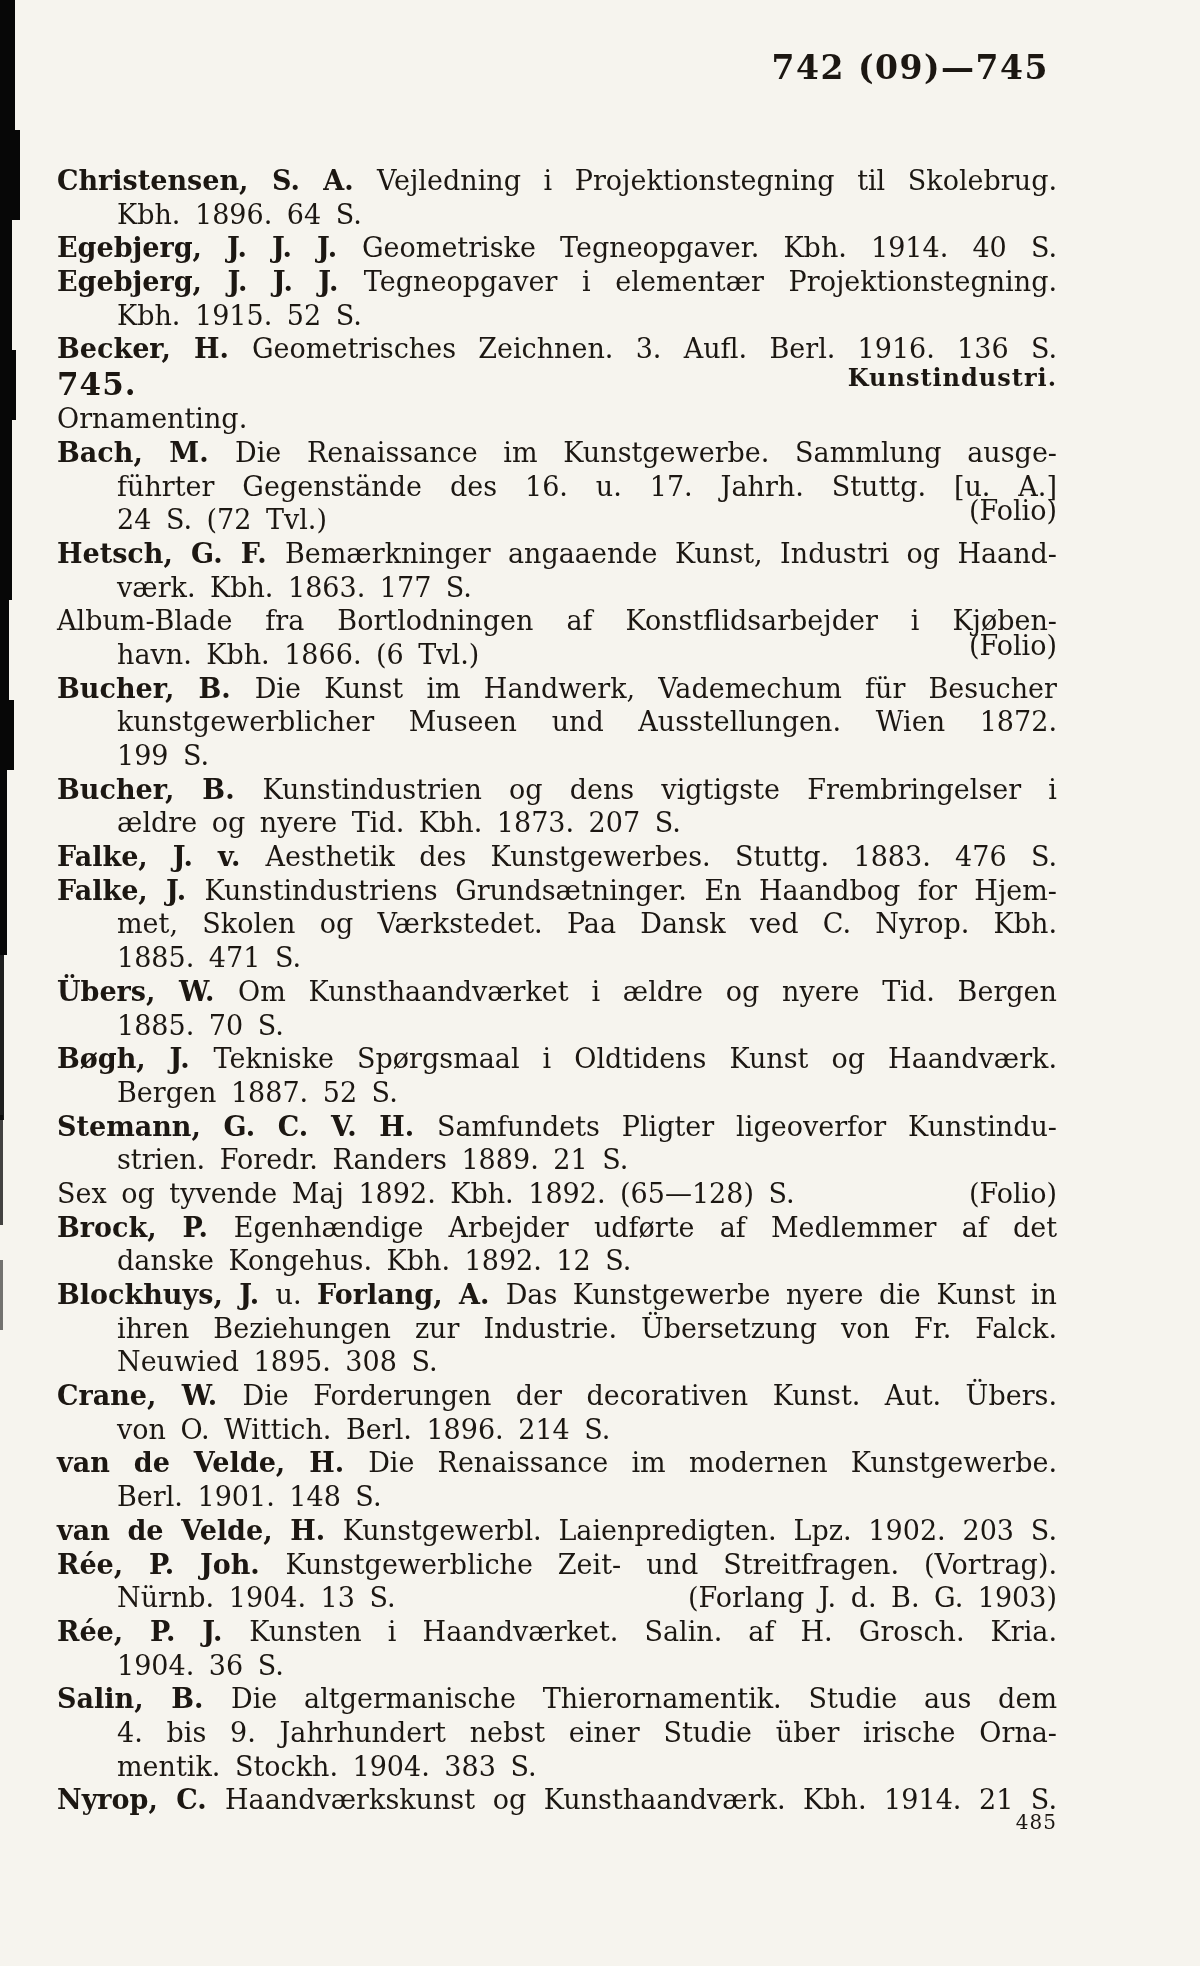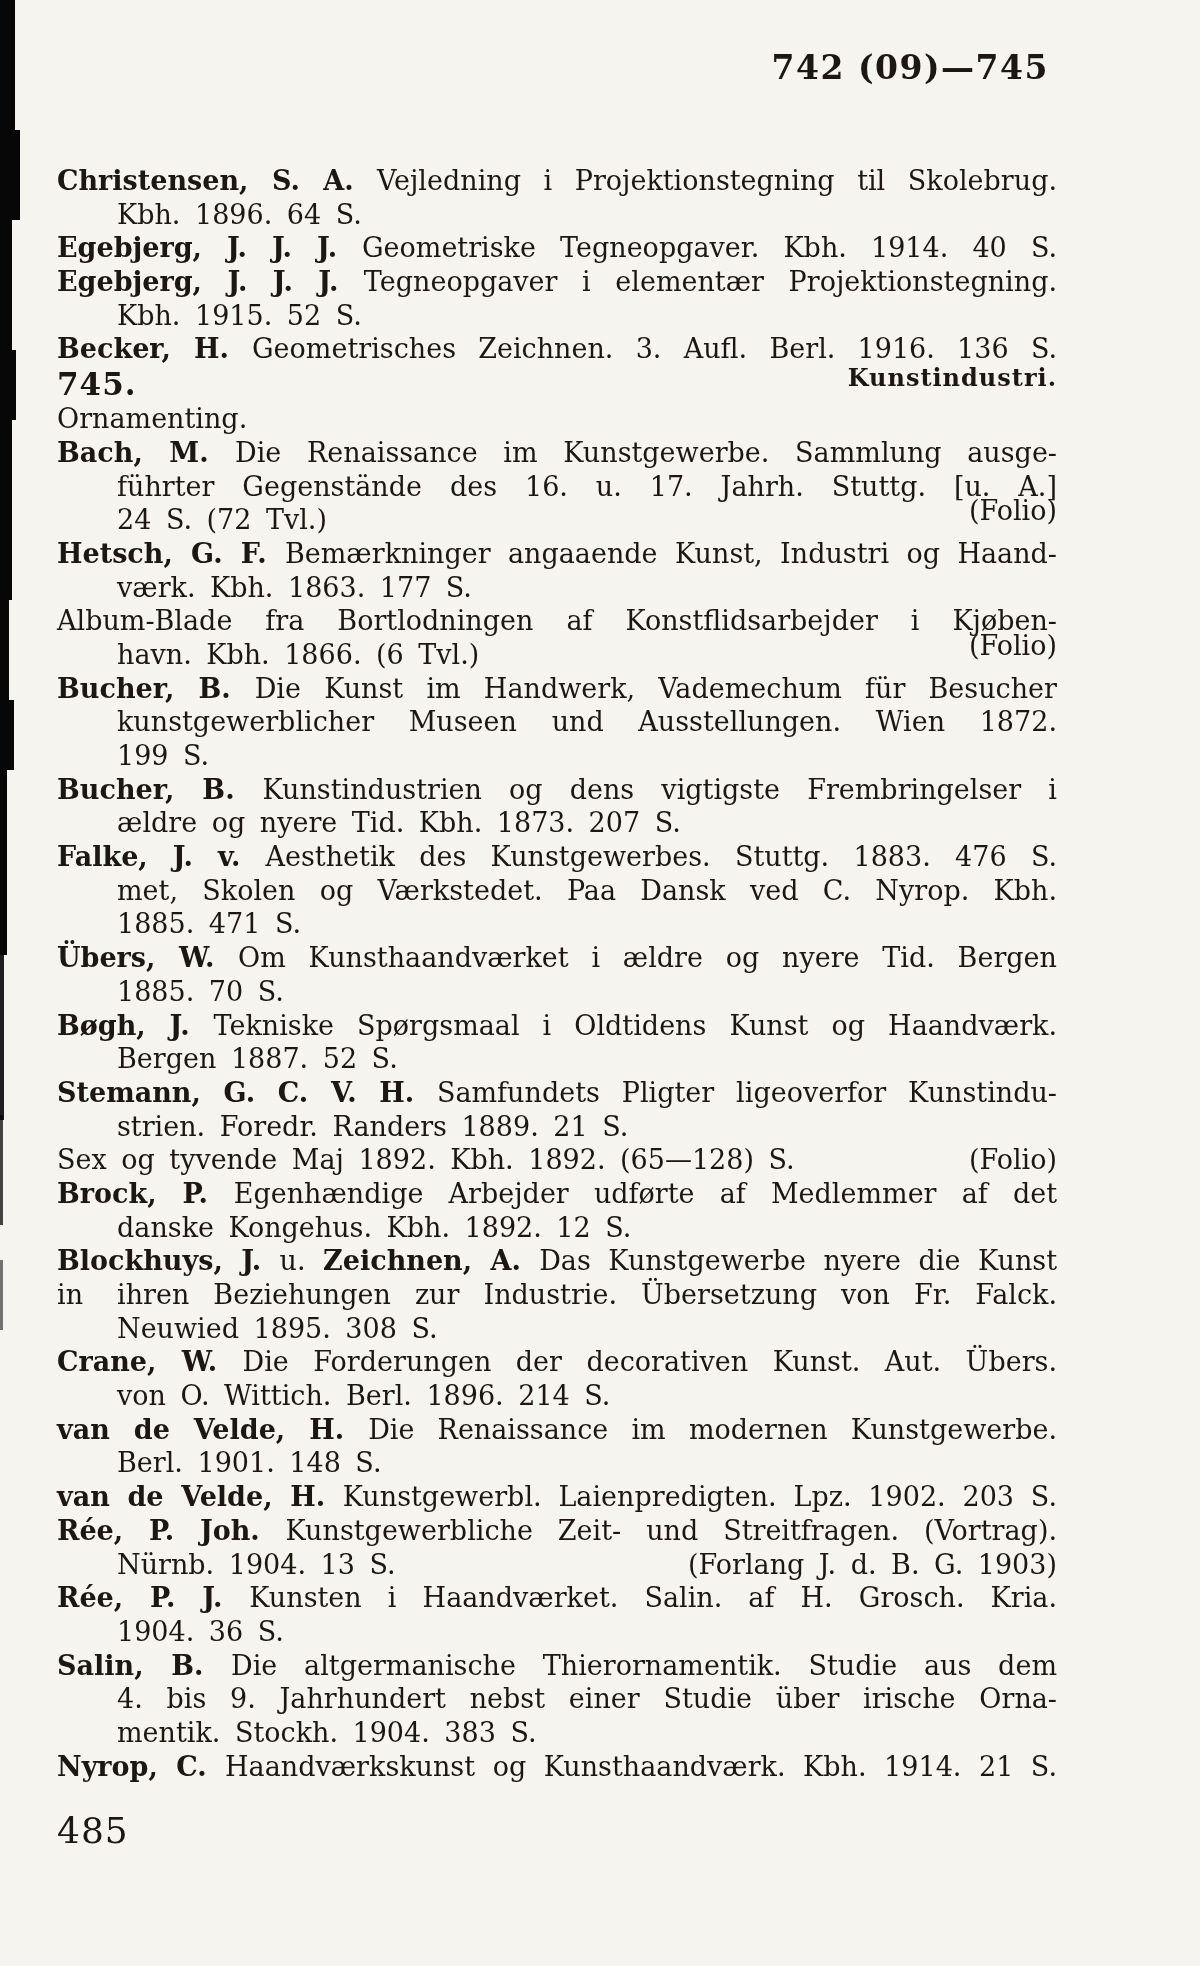--- a/index.html
+++ b/index.html
@@ -42,21 +42,21 @@
   .line.justify{text-align:justify;text-align-last:justify;}
   .line.indent{margin-left:60px;}
   .line.split{display:flex;justify-content:space-between;align-items:baseline;}
   .b{font-weight:bold;}
   .right-note.raised{transform:translateY(-9px);display:inline-block;}
   .line.section{height:36px;line-height:36px;}
   .line.section .b{font-size:31px;letter-spacing:1px;}
   .line.section .right-note{font-size:24px;font-weight:bold;}
   .folio{
     position:absolute;top:1810px;left:0;width:100%;
-    text-align:left;font-size:36px;letter-spacing:1px;
+    text-align:right;font-size:20px;letter-spacing:1px;
   }
 </style>
 </head>
 <body>
 
 <div class="page">
   <div>
     <div class="edge-strip e1"></div>
     <div class="edge-strip e2"></div>
     <div class="edge-strip e3"></div>
@@ -98,35 +98,36 @@
         <div class="line indent split">
           <span><span class="r">havn. Kbh. 1866. (6 Tvl.)</span></span>
           <span class="right-note raised">(Folio)</span>
         </div>
         <div class="line justify"><span><span class="b">Bucher, B. </span><span class="r">Die Kunst im Handwerk, Vademechum für Besucher</span></span></div>
         <div class="line indent justify"><span><span class="r">kunstgewerblicher Museen und Ausstellungen. Wien 1872.</span></span></div>
         <div class="line indent"><span><span class="r">199 S.</span></span></div>
         <div class="line justify"><span><span class="b">Bucher, B. </span><span class="r">Kunstindustrien og dens vigtigste Frembringelser i</span></span></div>
         <div class="line indent"><span><span class="r">ældre og nyere Tid. Kbh. 1873. 207 S.</span></span></div>
         <div class="line justify"><span><span class="b">Falke, J. v. </span><span class="r">Aesthetik des Kunstgewerbes. Stuttg. 1883. 476 S.</span></span></div>
+        <div class="line justify"><span><span class="b">Falke, J. </span><span class="r">Kunstindustriens Grundsætninger. En Haandbog for Hjem-</span></span></div>
         <div class="line indent justify"><span><span class="r">met, Skolen og Værkstedet. Paa Dansk ved C. Nyrop. Kbh.</span></span></div>
         <div class="line indent"><span><span class="r">1885. 471 S.</span></span></div>
         <div class="line justify"><span><span class="b">Übers, W. </span><span class="r">Om Kunsthaandværket i ældre og nyere Tid. Bergen</span></span></div>
         <div class="line indent"><span><span class="r">1885. 70 S.</span></span></div>
         <div class="line justify"><span><span class="b">Bøgh, J. </span><span class="r">Tekniske Spørgsmaal i Oldtidens Kunst og Haandværk.</span></span></div>
         <div class="line indent"><span><span class="r">Bergen 1887. 52 S.</span></span></div>
         <div class="line justify"><span><span class="b">Stemann, G. C. V. H. </span><span class="r">Samfundets Pligter ligeoverfor Kunstindu-</span></span></div>
         <div class="line indent"><span><span class="r">strien. Foredr. Randers 1889. 21 S.</span></span></div>
         <div class="line split">
           <span><span class="r">Sex og tyvende Maj 1892. Kbh. 1892. (65—128) S.</span></span>
           <span class="right-note">(Folio)</span>
         </div>
         <div class="line justify"><span><span class="b">Brock, P. </span><span class="r">Egenhændige Arbejder udførte af Medlemmer af det</span></span></div>
         <div class="line indent"><span><span class="r">danske Kongehus. Kbh. 1892. 12 S.</span></span></div>
-        <div class="line justify"><span><span class="b">Blockhuys, J. </span><span class="r">u. </span><span class="b">Zeichnen, A. </span><span class="r">Das Kunstgewerbe nyere die Kunst in</span></span></div>
+        <div class="line justify"><span><span class="b">Blockhuys, J. </span><span class="r">u. </span><span class="b">Forlang, A. </span><span class="r">Das Kunstgewerbe nyere die Kunst in</span></span></div>
         <div class="line indent justify"><span><span class="r">ihren Beziehungen zur Industrie. Übersetzung von Fr. Falck.</span></span></div>
         <div class="line indent"><span><span class="r">Neuwied 1895. 308 S.</span></span></div>
         <div class="line justify"><span><span class="b">Crane, W. </span><span class="r">Die Forderungen der decorativen Kunst. Aut. Übers.</span></span></div>
         <div class="line indent"><span><span class="r">von O. Wittich. Berl. 1896. 214 S.</span></span></div>
         <div class="line justify"><span><span class="b">van de Velde, H. </span><span class="r">Die Renaissance im modernen Kunstgewerbe.</span></span></div>
         <div class="line indent"><span><span class="r">Berl. 1901. 148 S.</span></span></div>
         <div class="line justify"><span><span class="b">van de Velde, H. </span><span class="r">Kunstgewerbl. Laienpredigten. Lpz. 1902. 203 S.</span></span></div>
         <div class="line justify"><span><span class="b">Rée, P. Joh. </span><span class="r">Kunstgewerbliche Zeit- und Streitfragen. (Vortrag).</span></span></div>
         <div class="line indent split">
           <span><span class="r">Nürnb. 1904. 13 S.</span></span>

